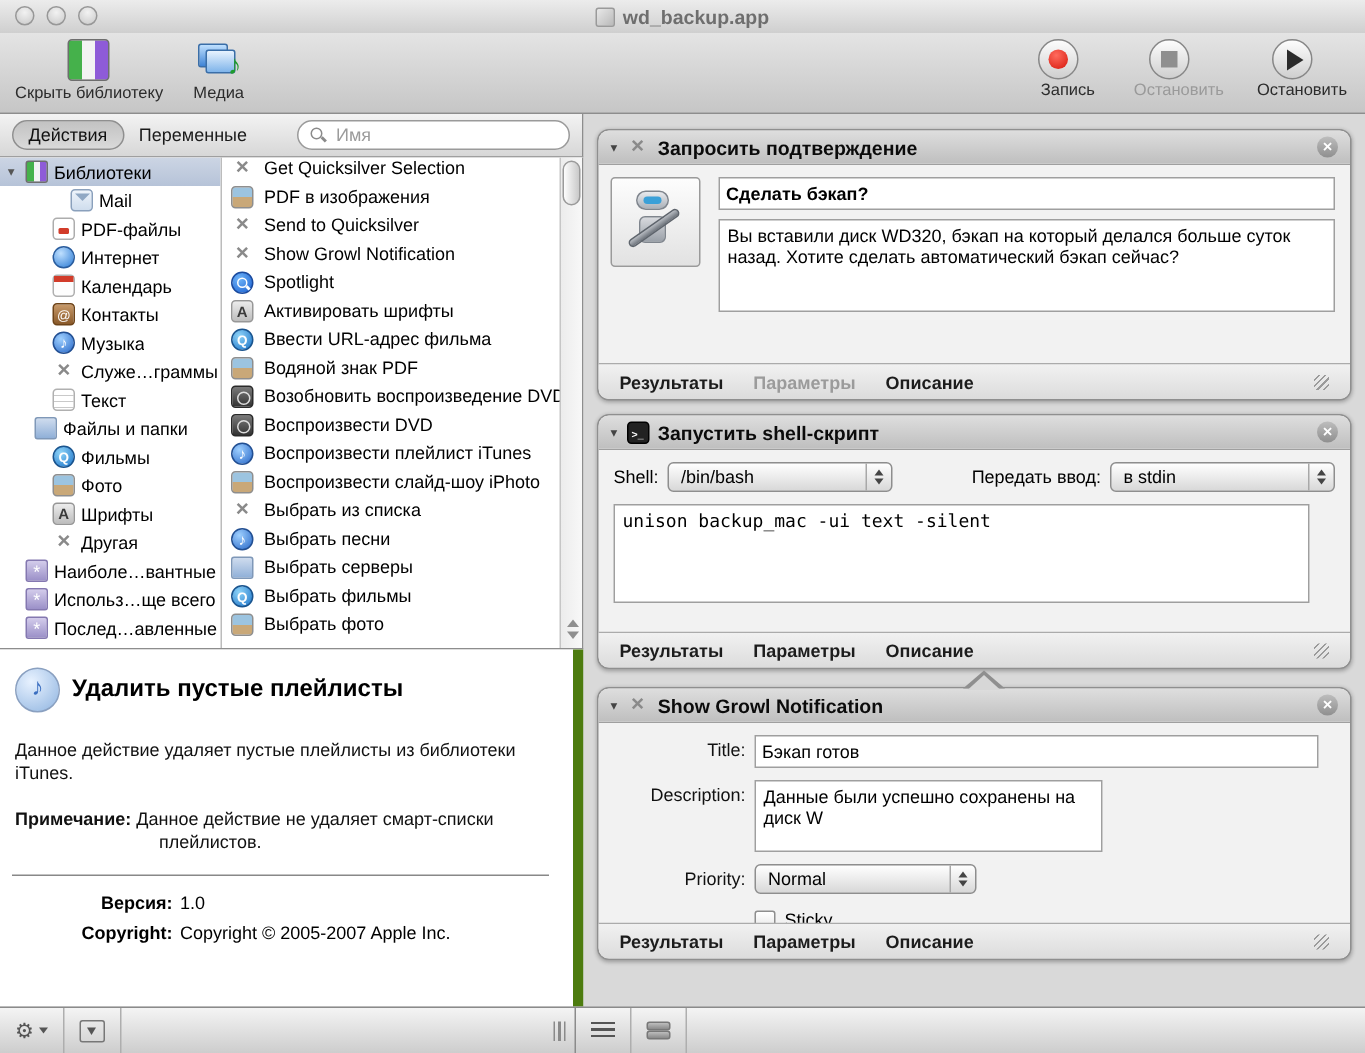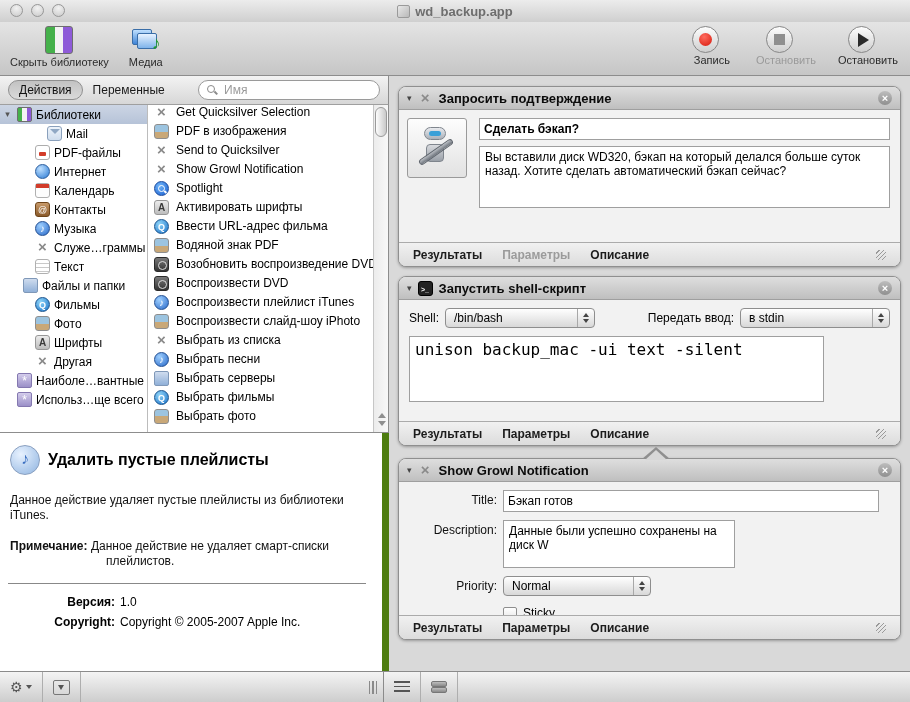--- a/index.html
+++ b/index.html
@@ -136,21 +136,21 @@
   .p1-btnrow{display:flex;justify-content:flex-end;gap:26px;padding-right:2px;}
   .btn-cancel{width:108px;}
   .btn-ok{width:92px;}
 
   
   #panel-shell{top:200px;height:170px;}
   .p2-ctrls{display:flex;align-items:center;padding:8px 10px 0 10px;gap:6px;}
   .p2-ctrls .spacer{flex:1;}
   .popup-shell{width:150px;}
   .popup-pass{width:150px;}
-  .p2-script{display:block;width:415px;height:66px;margin:8px 10px 0 10px;font-family:"DejaVu Sans Mono",monospace;font-size:16px;}
+  .p2-script{display:block;width:464px;height:66px;margin:8px 10px 0 10px;font-family:"DejaVu Sans Mono",monospace;font-size:12px;}
 
   
   #panel-growl{top:382px;height:182px;}
   .notch{position:absolute;left:243px;top:-12px;width:0;height:0;border-left:14px solid transparent;border-right:14px solid transparent;border-bottom:12px solid #8f8f8f;}
   .notch::after{content:"";position:absolute;left:-11.5px;top:2.5px;border-left:11.5px solid transparent;border-right:11.5px solid transparent;border-bottom:10px solid #d7d7d7;}
   .g-row{display:flex;align-items:flex-start;margin-top:8px;}
   .g-row .glab{width:104px;text-align:right;padding-right:6px;flex:none;color:#111;line-height:20px;box-sizing:border-box;}
   .g-title{width:366px;}
   .g-desc{width:232px;height:48px;}
   .popup-priority{width:148px;}
@@ -312,20 +312,25 @@
         <div class="sb-row" style="padding-left: 2px;">
           <span class="disc"></span>
           <span class="ic icon-smartfolder"></span>
           <span class="lbl">Наиболе…вантные</span>
         </div>
         <div class="sb-row" style="padding-left: 2px;">
           <span class="disc"></span>
           <span class="ic icon-smartfolder"></span>
           <span class="lbl">Использ…ще всего</span>
         </div>
+        <div class="sb-row" style="padding-left: 2px;">
+          <span class="disc"></span>
+          <span class="ic icon-smartfolder"></span>
+          <span class="lbl">Послед…авленные</span>
+        </div>
       </div>
     <div class="al-wrap">
       <div class="al" id="action-list">
           <div class="act-row">
             <span class="ic icon-x"></span>
             <span>Get Quicksilver Selection</span>
           </div>
           <div class="act-row">
             <span class="ic icon-photo"></span>
             <span>PDF в изображения</span>

